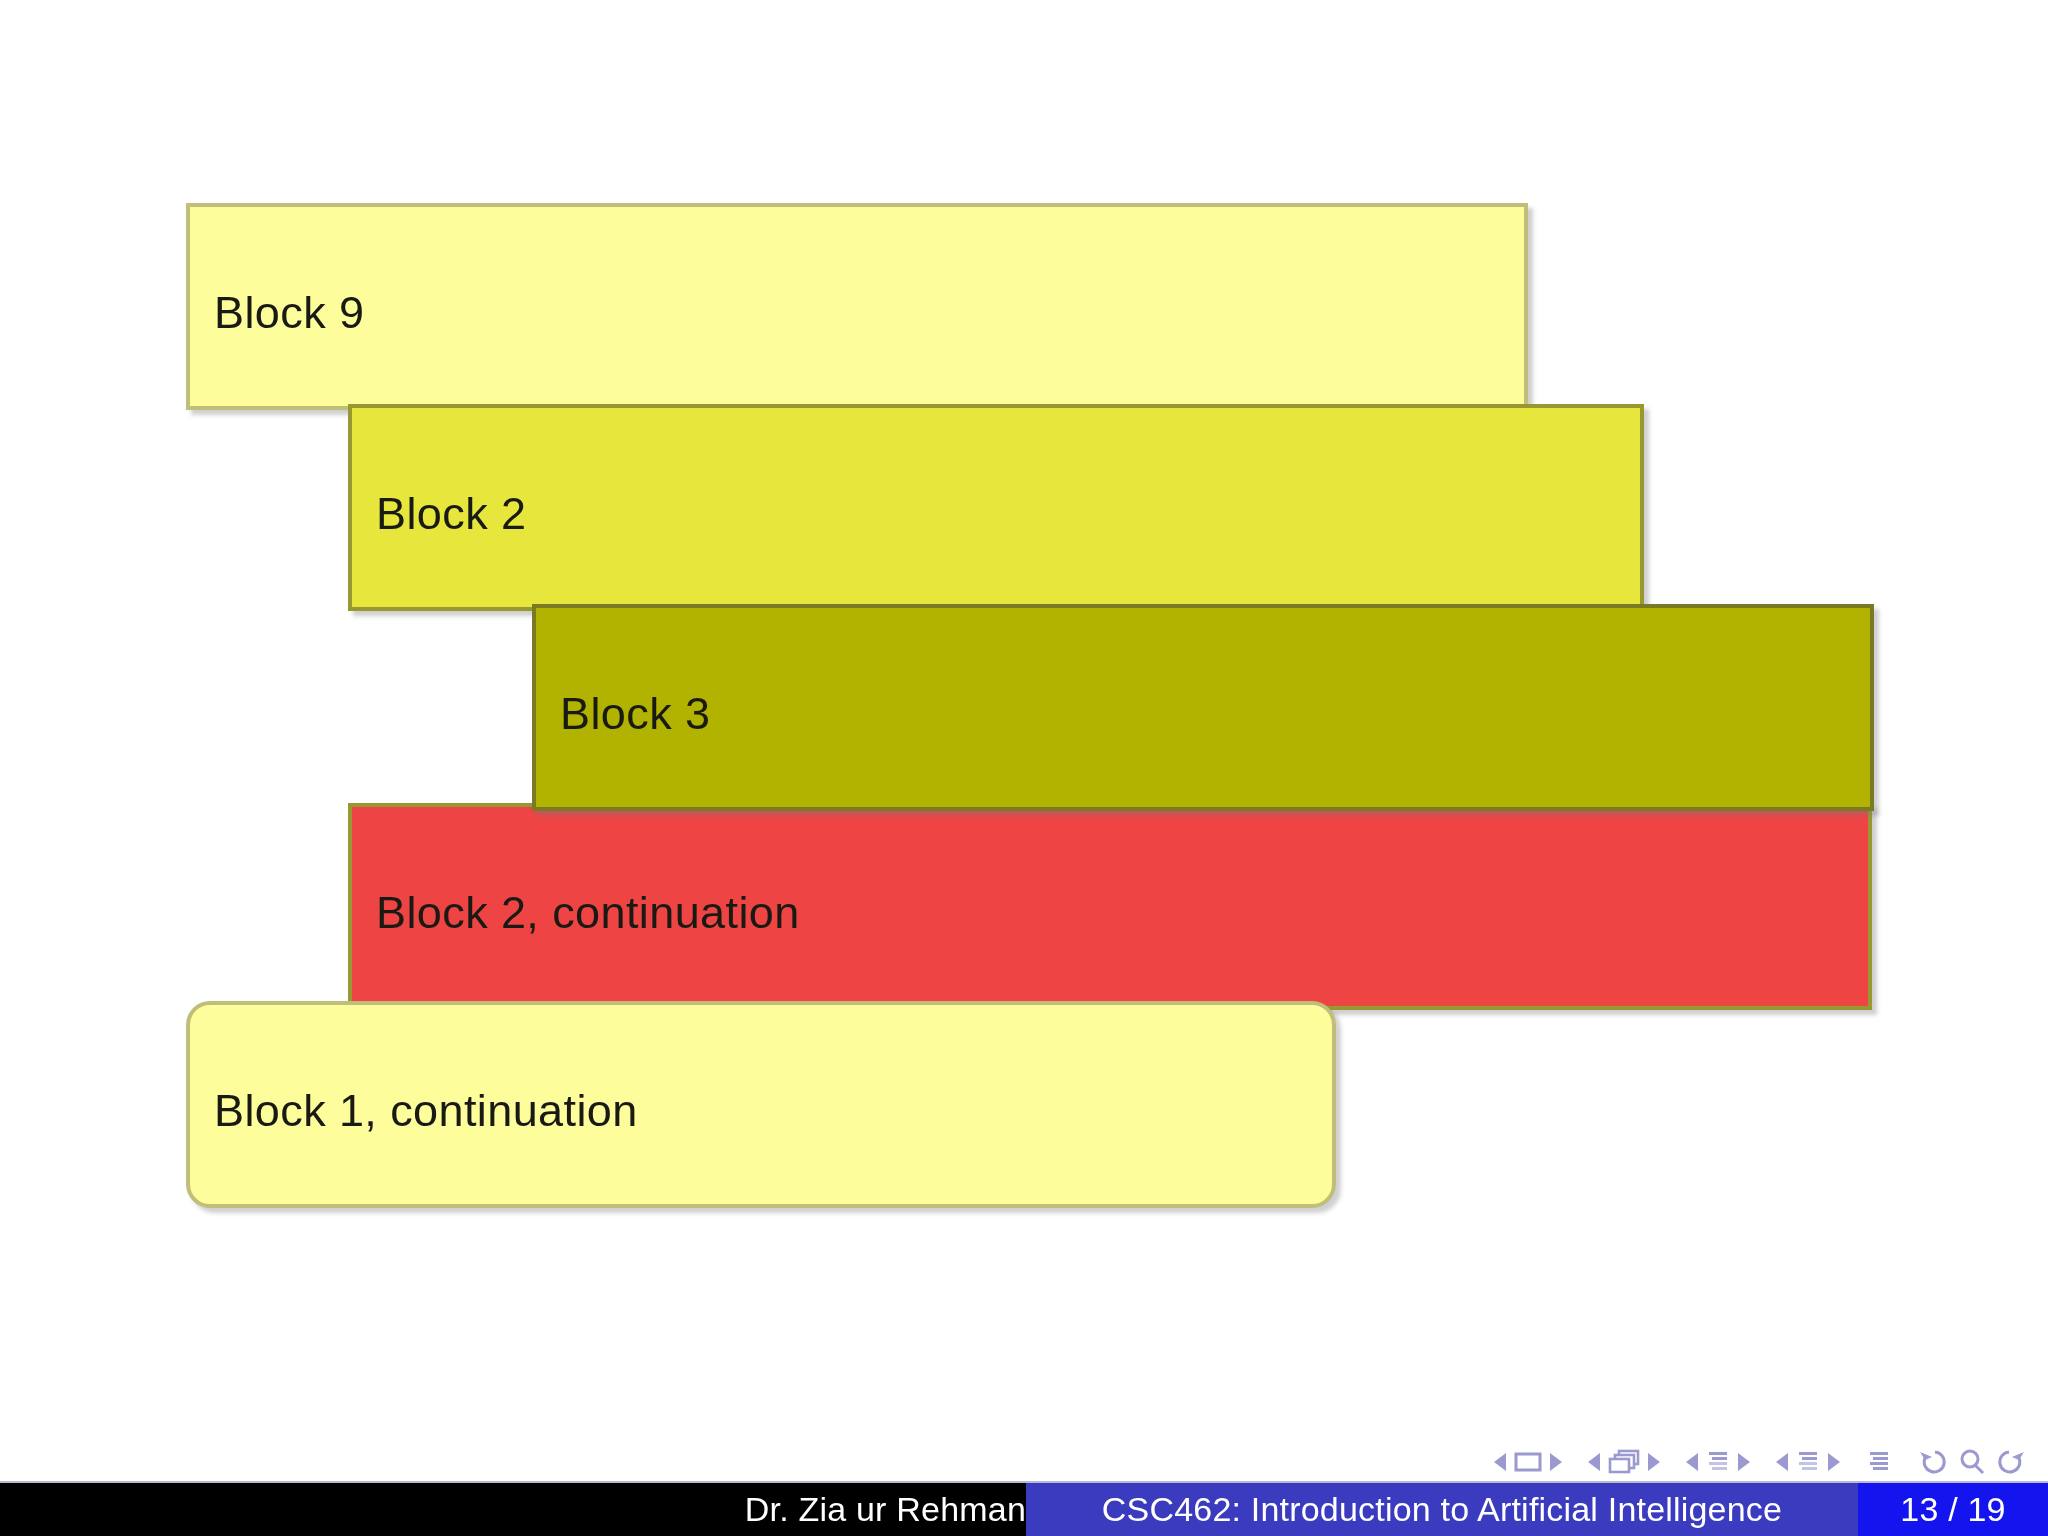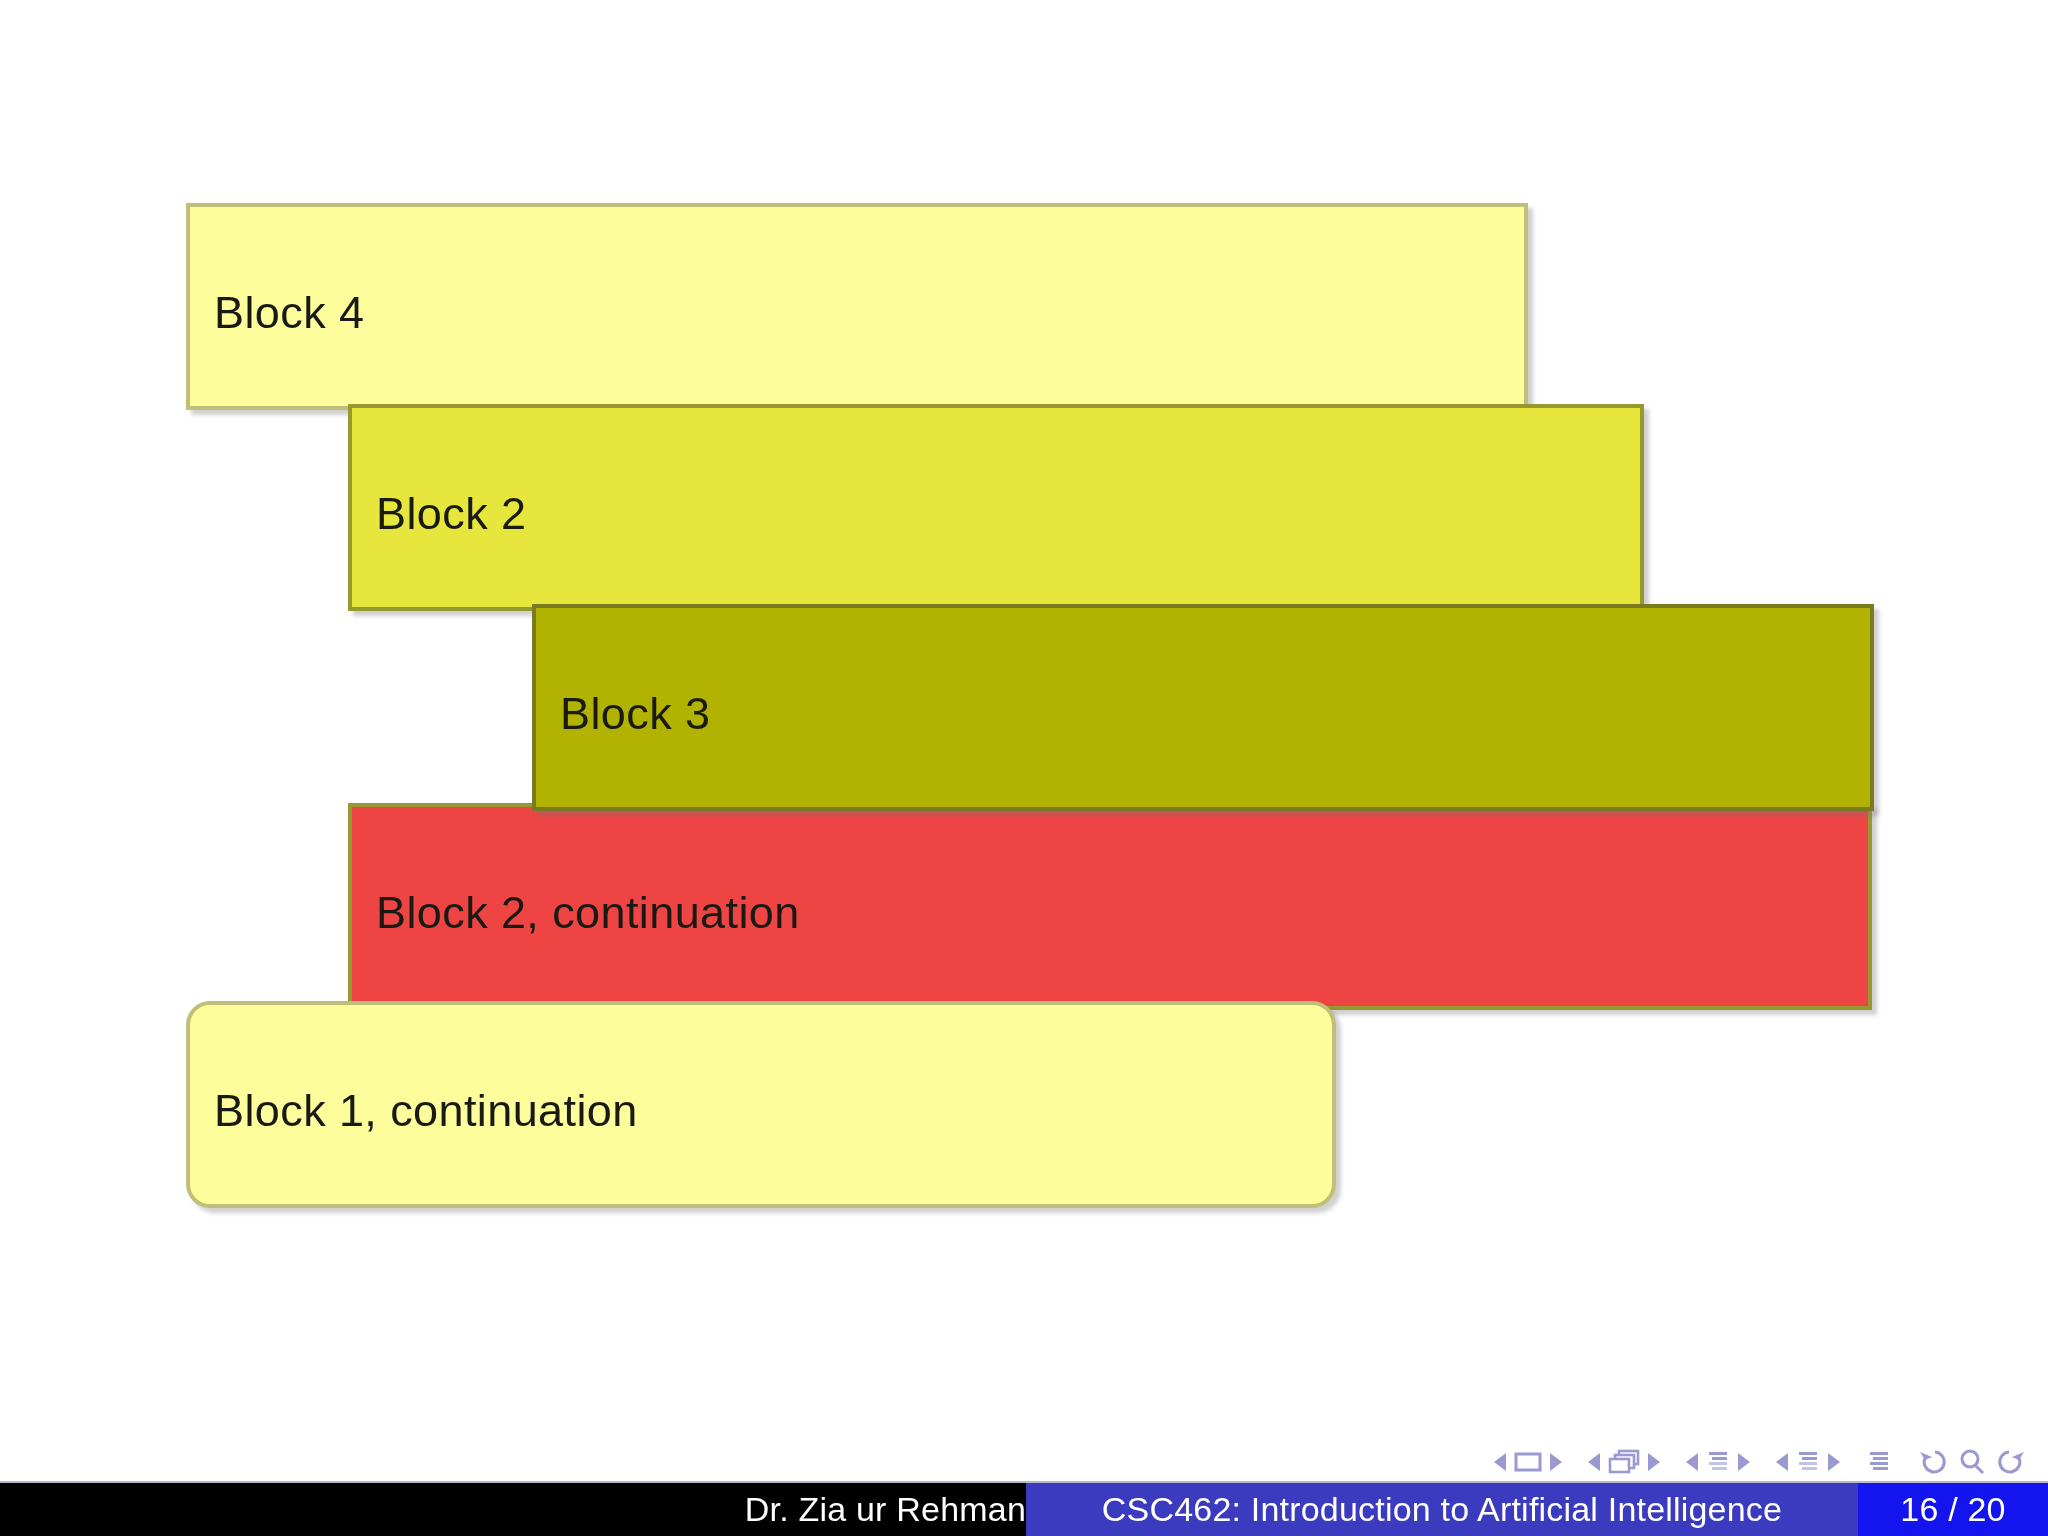--- a/index.html
+++ b/index.html
@@ -174,21 +174,21 @@
   }
 </style>
 </head>
 <body>
 
 <div class="page-top-shadow"></div>
 
 <div class="slide-canvas">
 
   <div class="block block-1">
-    <span class="block-text">Block 4</span>
+    <span class="block-text">Block 9</span>
   </div>
 
   <div class="block block-2">
     <span class="block-text">Block 2</span>
   </div>
 
   <div class="block block-2b">
     <span class="block-text">Block 2, continuation</span>
   </div>
 
@@ -288,15 +288,15 @@
 <div class="footer-sep"></div>
 
 <div class="footer">
   <div class="footer-author">
     <span class="footer-text">Dr. Zia ur Rehman</span>
   </div>
   <div class="footer-title">
     <span class="footer-text">CSC462: Introduction to Artificial Intelligence</span>
   </div>
   <div class="footer-page">
-    <span class="footer-text">16 / 20</span>
+    <span class="footer-text">13 / 19</span>
   </div>
 </div>
 
 </body></html>

